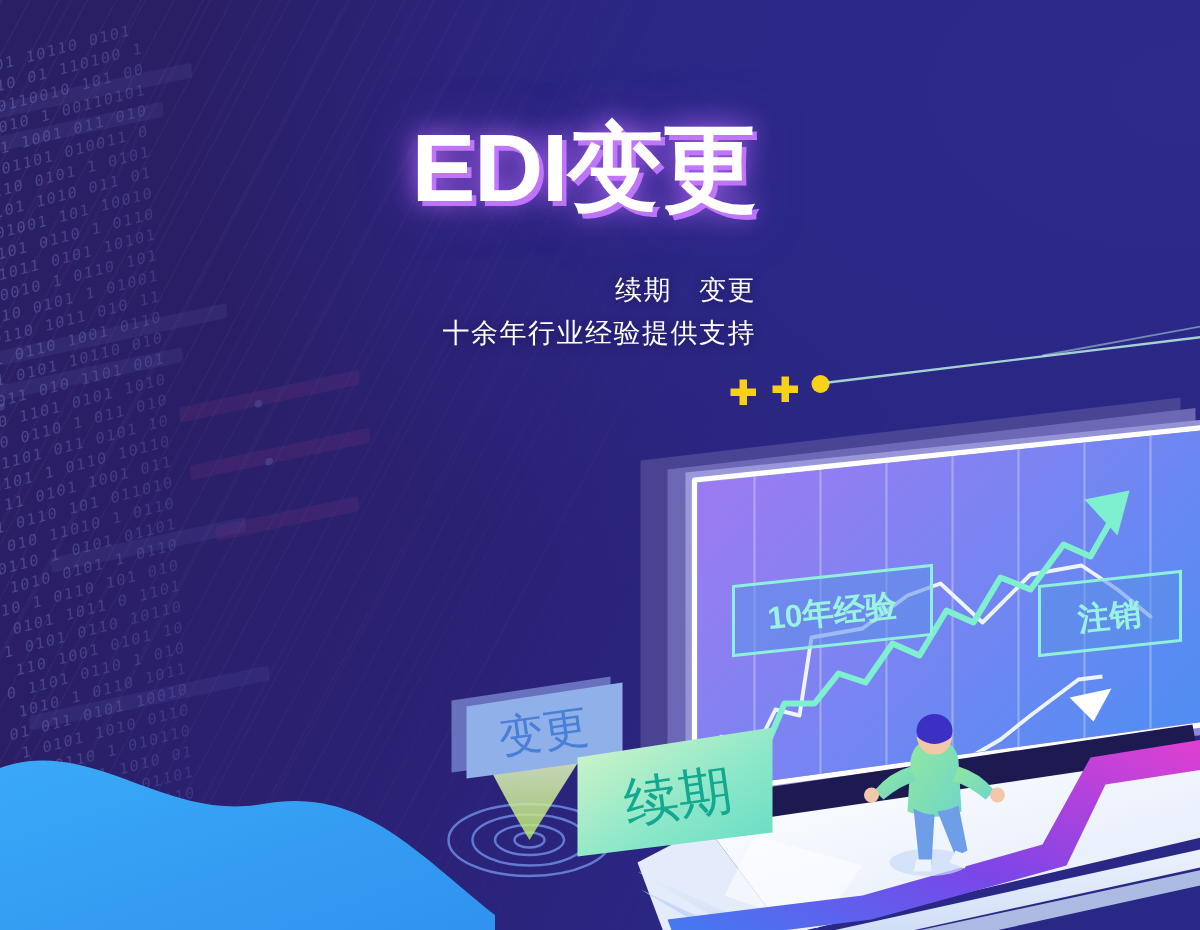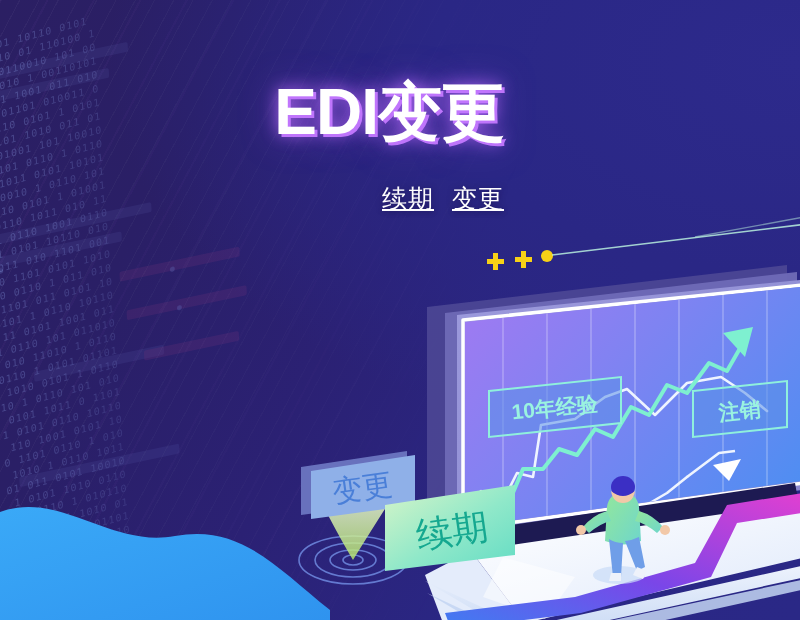--- a/index.html
+++ b/index.html
@@ -47,24 +47,23 @@
   .copy{position:absolute;left:34px;top:80px;width:470px;text-align:right;}
   .headline{
     font-size:64px;font-weight:bold;color:#ffffff;line-height:1.02;
     letter-spacing:-1px;margin:0 0 34px 0;
     text-shadow:
       3px 3px 0 rgba(196,120,255,.95),
       0 0 16px rgba(190,110,255,.85),
       0 0 34px rgba(160,80,235,.55);
   }
   .sub{
-    font-size:25px;color:#ffffff;line-height:1.58;font-weight:400;
+    font-size:18px;color:#ffffff;line-height:1.58;font-weight:400;
     letter-spacing:1px;
     text-shadow:0 1px 6px rgba(20,10,60,.5);
-    text-decoration:underline;
   }
   .sub .gap{display:inline-block;width:18px;}
 
   
   .wave{position:absolute;left:0;bottom:0;width:330px;height:150px;}
 
   
   .illo{position:absolute;left:275px;top:215px;width:540px;height:410px;}
 </style>
 </head>
@@ -128,20 +127,23 @@
 1 010 11010 01101
  1010 0101 1 0110</div>
 
   <div class="copy">
     <h1 class="headline">EDI变更</h1>
 
     <div class="sub">
       <div>
         <span>续期</span><span class="gap"></span><span>变更</span>
       </div>
+      <div>
+        <span>十余年行业经验提供支持</span>
+      </div>
     </div>
   </div>
 
   <svg class="wave" viewBox="0 0 330 150" preserveAspectRatio="none">
     <defs>
       <linearGradient id="wg" x1="0" y1="0" x2="1" y2="1">
         <stop offset="0%" stop-color="#3aa9f7"></stop>
         <stop offset="100%" stop-color="#2f93ef"></stop>
       </linearGradient>
     </defs>

